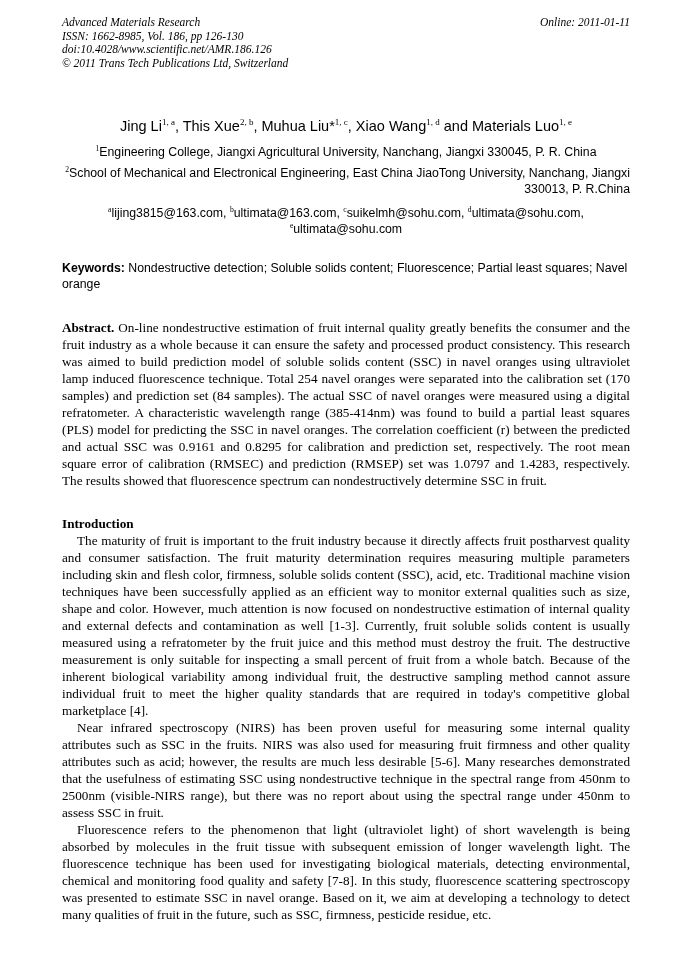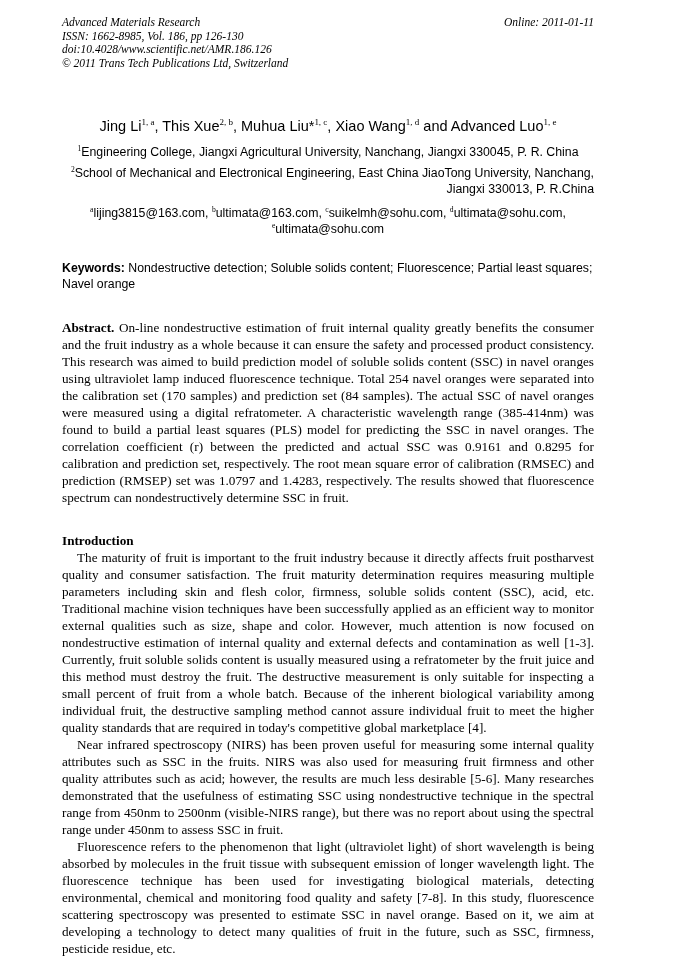--- a/index.html
+++ b/index.html
@@ -6,21 +6,21 @@
   html, body { background: #ffffff; }
   body {
     width: 678px;
     height: 959px;
     font-family: "Liberation Serif", serif;
     color: #000000;
   }
   .page {
     width: 678px;
     height: 959px;
-    padding: 16px 84px 0 62px;
+    padding: 16px 48px 0 62px;
     overflow: hidden;
     background: #ffffff;
   }
   .journal-header {
     display: flex;
     justify-content: space-between;
     align-items: flex-start;
     font-style: italic;
     font-size: 11.5px;
     line-height: 13.5px;
@@ -92,21 +92,21 @@
       <div>Advanced Materials Research</div>
       <div>ISSN: 1662-8985, Vol. 186, pp 126-130</div>
       <div>doi:10.4028/www.scientific.net/AMR.186.126</div>
       <div>© 2011 Trans Tech Publications Ltd, Switzerland</div>
     </div>
     <div>Online: 2011-01-11</div>
   </div>
 
   <h1 class="paper-title"><br></h1>
 
-  <p class="authors-line"><span>Jing Li</span><sup>1, a</sup><span>, </span><span>This Xue</span><sup>2, b</sup><span>, </span><span>Muhua Liu*</span><sup>1, c</sup><span>, </span><span>Xiao Wang</span><sup>1, d</sup><span> and </span><span>Advanced Luo</span><sup>1, e</sup></p>
+  <p class="authors-line"><span>Jing Li</span><sup>1, a</sup><span>, </span><span>This Xue</span><sup>2, b</sup><span>, </span><span>Muhua Liu*</span><sup>1, c</sup><span>, </span><span>Xiao Wang</span><sup>1, d</sup><span> and </span><span>Materials Luo</span><sup>1, e</sup></p>
 
   <p class="affiliation affiliation-1"><sup>1</sup><span>Engineering College, Jiangxi Agricultural University, Nanchang, Jiangxi 330045, P. R. China</span></p>
 
   <p class="affiliation affiliation-2"><sup>2</sup><span>School of Mechanical and Electronical Engineering, East China JiaoTong University, Nanchang, Jiangxi 330013, P. R.China</span></p>
 
   <p class="emails-line"><sup>a</sup><span>lijing3815@163.com</span><span>, </span><sup>b</sup><span>ultimata@163.com</span><span>, </span><sup>c</sup><span>suikelmh@sohu.com</span><span>, </span><sup>d</sup><span>ultimata@sohu.com</span><span>,</span><br><sup>e</sup><span>ultimata@sohu.com</span></p>
 
   <p class="keywords-line"><b>Keywords:</b> <span>Nondestructive detection; Soluble solids content; Fluorescence; Partial least squares; Navel orange</span></p>
 
   <p class="abstract-para"><b>Abstract.</b> <span>On-line nondestructive estimation of fruit internal quality greatly benefits the consumer and the fruit industry as a whole because it can ensure the safety and processed product consistency. This research was aimed to build prediction model of soluble solids content (SSC) in navel oranges using ultraviolet lamp induced fluorescence technique. Total 254 navel oranges were separated into the calibration set (170 samples) and prediction set (84 samples). The actual SSC of navel oranges were measured using a digital refratometer. A characteristic wavelength range (385-414nm) was found to build a partial least squares (PLS) model for predicting the SSC in navel oranges. The correlation coefficient (r) between the predicted and actual SSC was 0.9161 and 0.8295 for calibration and prediction set, respectively. The root mean square error of calibration (RMSEC) and prediction (RMSEP) set was 1.0797 and 1.4283, respectively. The results showed that fluorescence spectrum can nondestructively determine SSC in fruit.</span></p>

